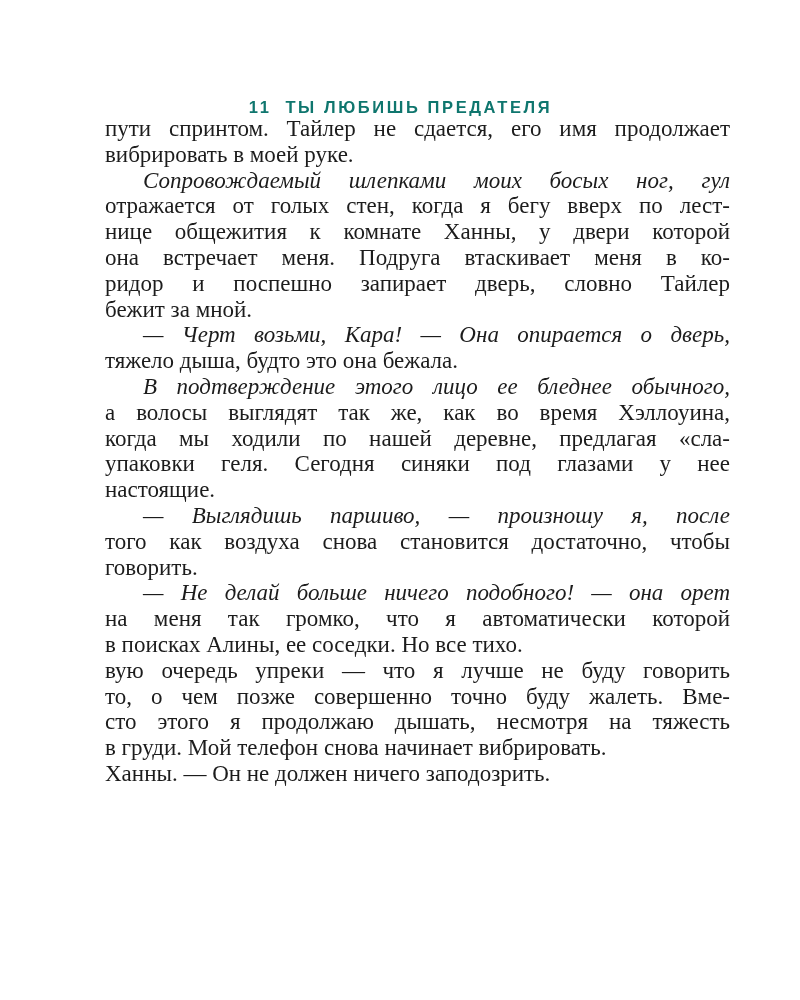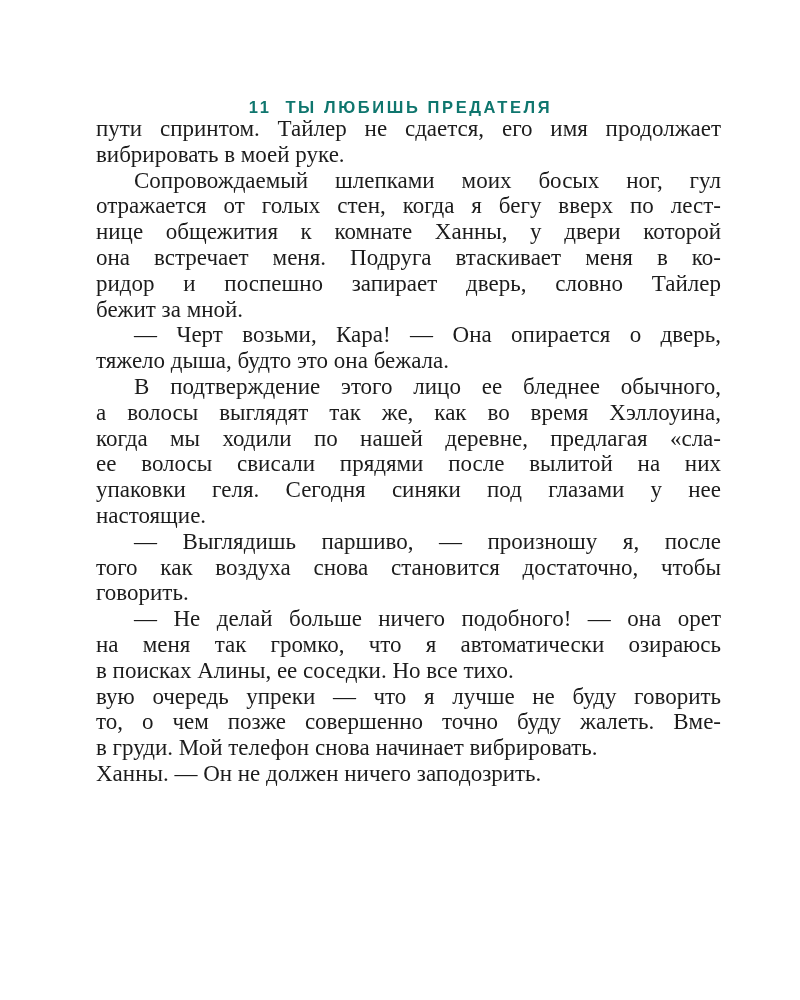--- a/index.html
+++ b/index.html
@@ -29,38 +29,39 @@
     color: #0f766e;
     white-space: nowrap;
     margin-top: 20px;
   }
   .running-header .chapter-number {
     margin-right: 14px;
   }
   .body-text {
     position: absolute;
     top: 116px;
-    left: 96px;
+    left: 105px;
     width: 625px;
     font-size: 23px;
     line-height: 25.8px;
     color: #1c1c1c;
   }
   .line {
     text-align: justify;
     text-align-last: justify;
     -moz-text-align-last: justify;
     white-space: normal;
   }
   .line.last {
     text-align-last: left;
     -moz-text-align-last: left;
   }
   .line.indent {
     text-indent: 38px;
+    font-style: italic;
   }
 </style>
 </head>
 <body>
 
 <div class="page">
   <div class="running-header">
     <span class="chapter-number">11</span><span class="chapter-title">ТЫ ЛЮБИШЬ ПРЕДАТЕЛЯ</span>
   </div>
   <div class="body-text">
@@ -70,27 +71,27 @@
       <div class="line">отражается от голых стен, когда я бегу вверх по лест-</div>
       <div class="line">нице общежития к комнате Ханны, у двери которой</div>
       <div class="line">она встречает меня. Подруга втаскивает меня в ко-</div>
       <div class="line">ридор и поспешно запирает дверь, словно Тайлер</div>
       <div class="line last">бежит за мной.</div>
       <div class="line indent">— Черт возьми, Кара! — Она опирается о дверь,</div>
       <div class="line last">тяжело дыша, будто это она бежала.</div>
       <div class="line indent">В подтверждение этого лицо ее бледнее обычного,</div>
       <div class="line">а волосы выглядят так же, как во время Хэллоуина,</div>
       <div class="line">когда мы ходили по нашей деревне, предлагая «сла-</div>
-      <div class="line">ее волосы свисали прядями после вылитой на них</div>
       <div class="line">упаковки геля. Сегодня синяки под глазами у нее</div>
       <div class="line last">настоящие.</div>
       <div class="line indent">— Выглядишь паршиво, — произношу я, после</div>
       <div class="line">того как воздуха снова становится достаточно, чтобы</div>
       <div class="line last">говорить.</div>
       <div class="line indent">— Не делай больше ничего подобного! — она орет</div>
-      <div class="line">на меня так громко, что я автоматически озираюсь</div>
+      <div class="line">на меня так громко, что я автоматически которой</div>
       <div class="line last">в поисках Алины, ее соседки. Но все тихо.</div>
       <div class="line">вую очередь упреки — что я лучше не буду говорить</div>
       <div class="line">то, о чем позже совершенно точно буду жалеть. Вме-</div>
+      <div class="line">сто этого я продолжаю дышать, несмотря на тяжесть</div>
       <div class="line last">в груди. Мой телефон снова начинает вибрировать.</div>
       <div class="line last">Ханны. — Он не должен ничего заподозрить.</div>
     </div>
 </div>
 
 </body></html>

